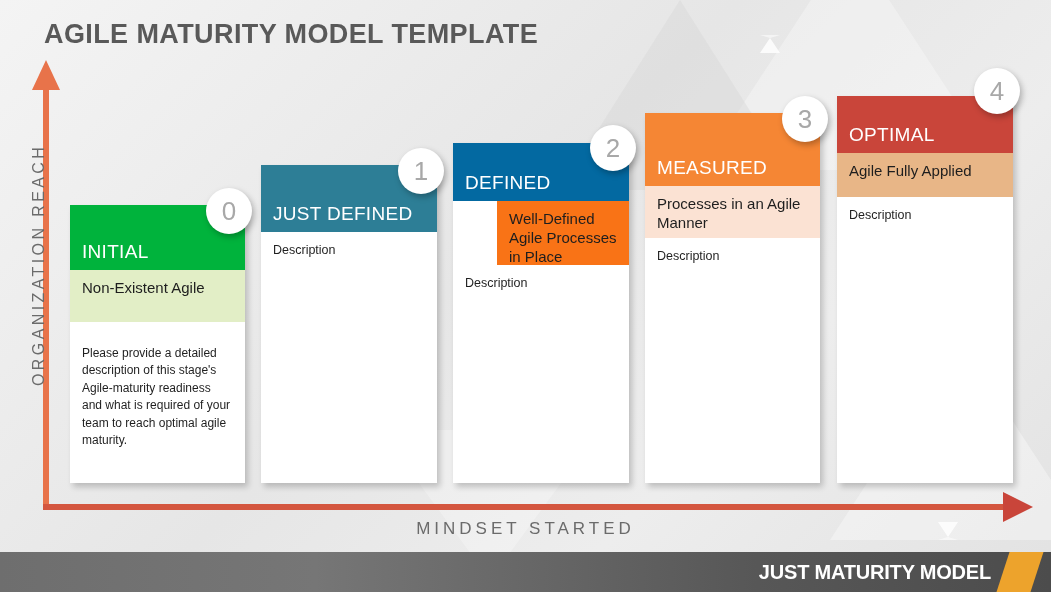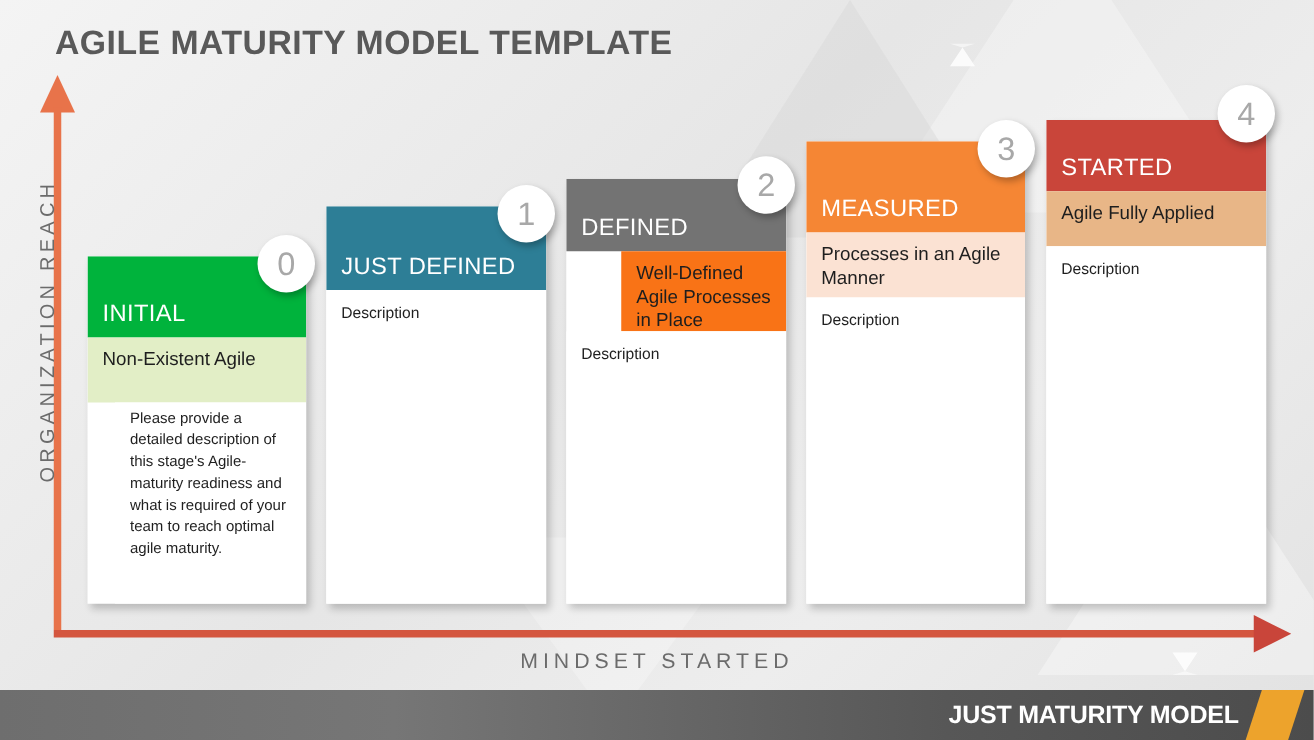--- a/index.html
+++ b/index.html
@@ -56,21 +56,21 @@
     color:#ffffff;font-size:19px;letter-spacing:.3px;
   }
   .col-sub{
     padding:8px 12px 10px 12px;box-sizing:border-box;
     font-size:15px;color:#1e1e1e;line-height:1.28;
   }
   .col-body{
     flex:1;background:#ffffff;padding:10px 12px;box-sizing:border-box;
     font-size:12.5px;color:#1f1f1f;line-height:1.38;
   }
-  .col-body.filled{font-size:12px;line-height:1.45;padding-top:4px;margin-left:22px;}
+  .col-body.filled{font-size:12px;line-height:1.45;padding-top:23px;}
 
   
   .badge{
     position:absolute;width:46px;height:46px;border-radius:50%;
     background:#ffffff;box-shadow:2px 3px 6px rgba(0,0,0,.28);
     display:flex;align-items:center;justify-content:center;
     font-size:26px;color:#a8a8a8;z-index:5;
   }
 
   
@@ -127,21 +127,21 @@
     <div class="col-head" style="background:#2d7e96;height:67px;">
       <span>JUST DEFINED</span>
     </div>
     <div class="col-body">Description</div>
   </div>
   <div class="badge" style="left:398px;top:148px;">
     <span>1</span>
   </div>
 
   <div class="col" style="left:453px;top:143px;width:176px;height:340px;">
-    <div class="col-head" style="background:#737373;height:58px;">
+    <div class="col-head" style="background:#0369a1;height:58px;">
       <span>DEFINED</span>
     </div>
     <div class="col-sub" style="background:#f97316;height:64px;margin-left:44px;">
       <span>Well-Defined Agile Processes in Place</span>
     </div>
     <div class="col-body">Description</div>
   </div>
   <div class="badge" style="left:590px;top:125px;">
     <span>2</span>
   </div>
@@ -154,21 +154,21 @@
       <span>Processes in an Agile Manner</span>
     </div>
     <div class="col-body">Description</div>
   </div>
   <div class="badge" style="left:782px;top:96px;">
     <span>3</span>
   </div>
 
   <div class="col" style="left:837px;top:96px;width:176px;height:387px;">
     <div class="col-head" style="background:#c9453a;height:57px;">
-      <span>STARTED</span>
+      <span>OPTIMAL</span>
     </div>
     <div class="col-sub" style="background:#e8b687;height:44px;">
       <span>Agile Fully Applied</span>
     </div>
     <div class="col-body">Description</div>
   </div>
   <div class="badge" style="left:974px;top:68px;">
     <span>4</span>
   </div>
 

